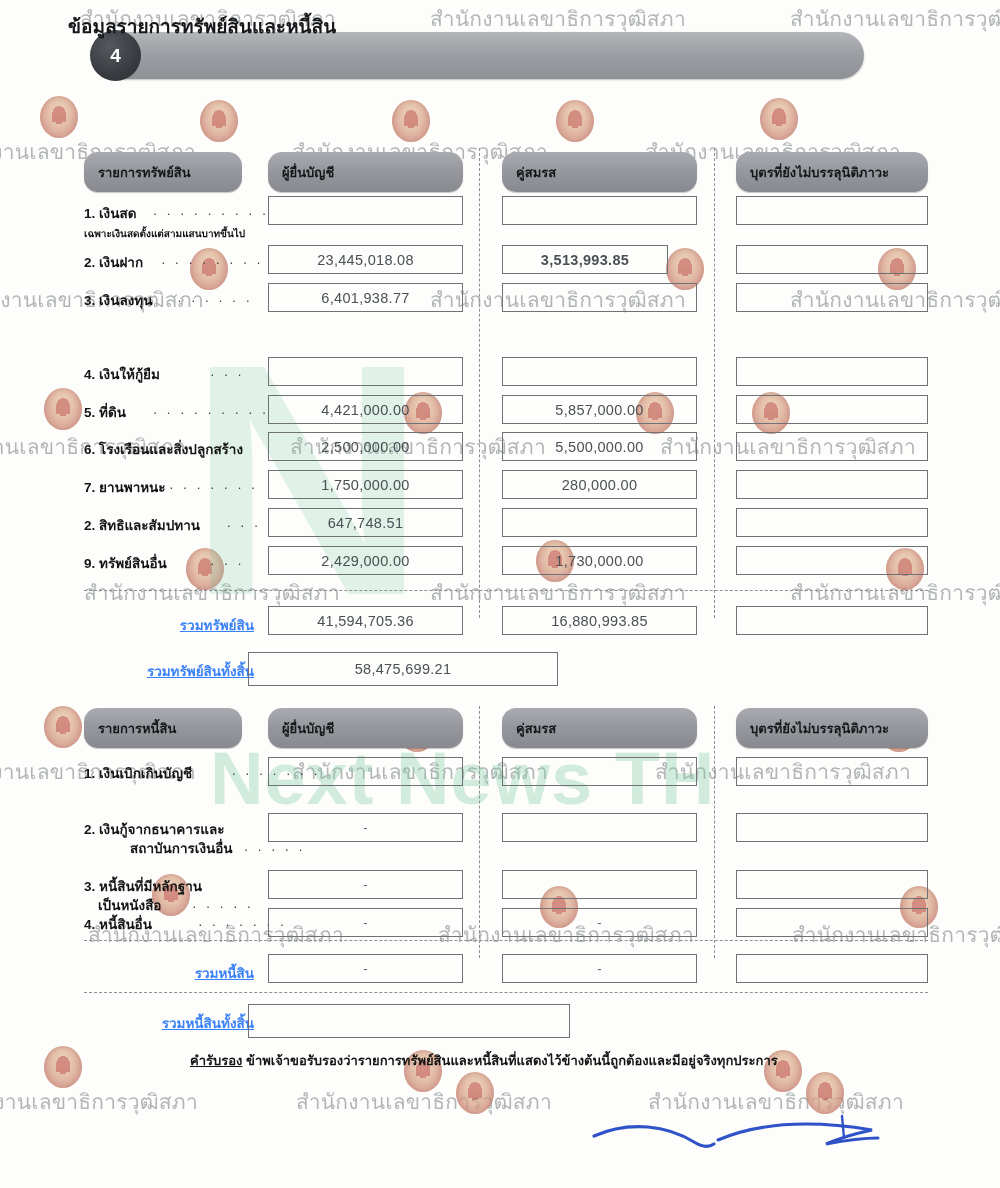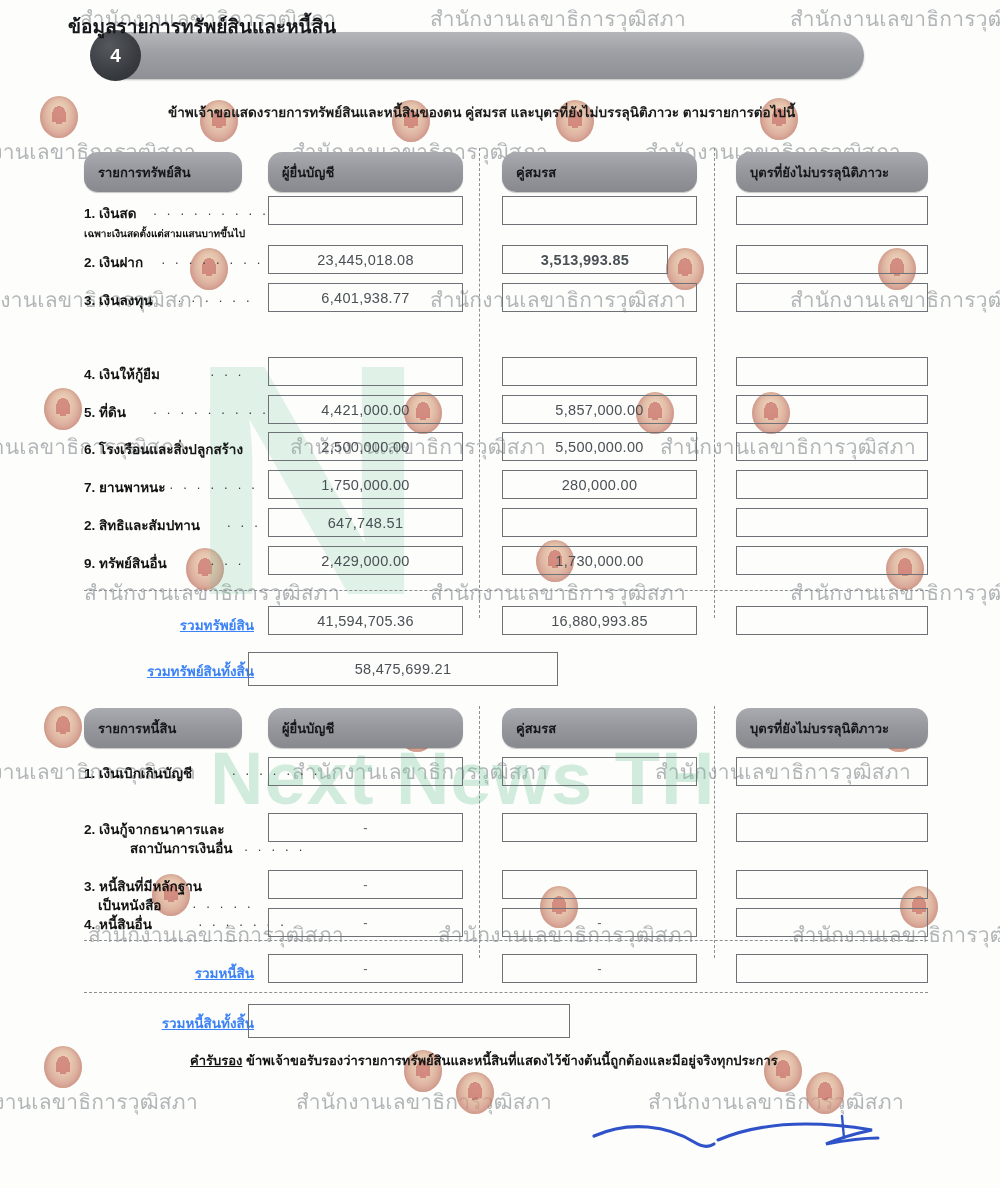--- a/index.html
+++ b/index.html
@@ -267,21 +267,20 @@
   <div class="nn-wm" id="nn-mark">N</div>
   <div class="nn-wm" id="nn-word">Next News TH</div>
 
   <div id="content">
 
     <div class="section-bar">
       <div class="section-num">4</div>
     </div>
     <div class="section-title">ข้อมูลรายการทรัพย์สินและหนี้สิน</div>
 
-    <div class="intro">ข้าพเจ้าขอแสดงรายการทรัพย์สินและหนี้สินของตน  คู่สมรส  และบุตรที่ยังไม่บรรลุนิติภาวะ  ตามรายการต่อไปนี้</div>
 
     <div id="assets-region">
         <div class="pill" style="left:84px;top:152px;width:158px;">รายการทรัพย์สิน</div>
         <div class="pill" style="left:268px;top:152px;width:195px;">ผู้ยื่นบัญชี</div>
         <div class="pill" style="left:502px;top:152px;width:195px;">คู่สมรส</div>
         <div class="pill" style="left:736px;top:152px;width:192px;">บุตรที่ยังไม่บรรลุนิติภาวะ</div>
         <div class="vsep" style="left:479px;top:148px;height:470px;"></div>
         <div class="vsep" style="left:714px;top:148px;height:470px;"></div>
         <div class="rlabel" style="left:84px;top:202px;">1. เงินสด</div>
         <div class="dots" style="left:153.2px;top:203px;">. . . . . . . . . </div>

